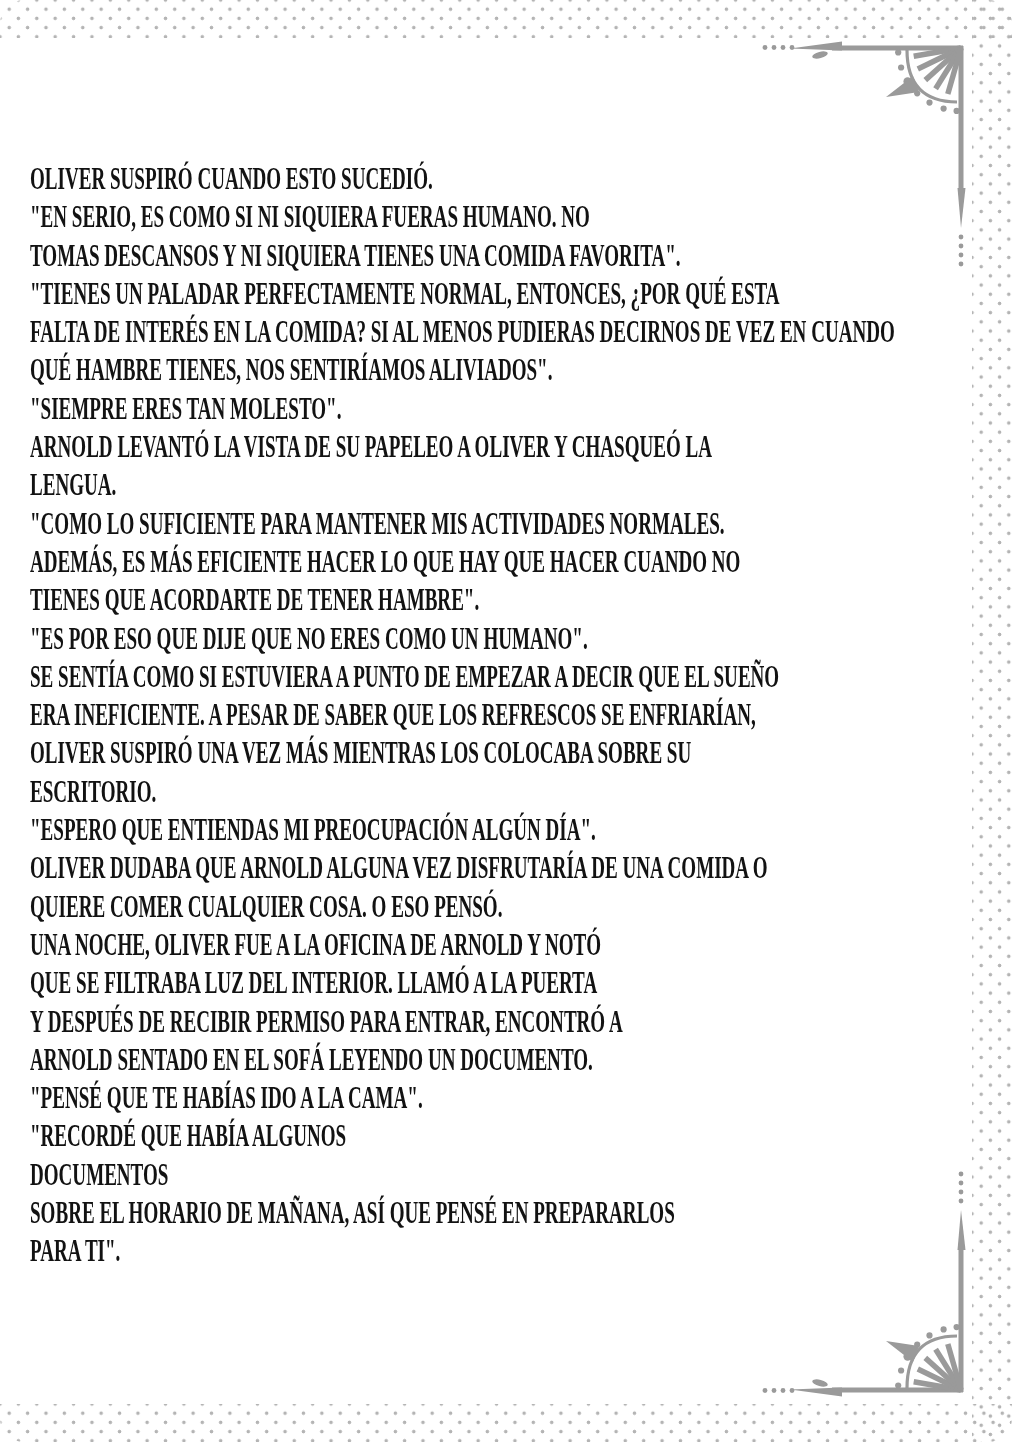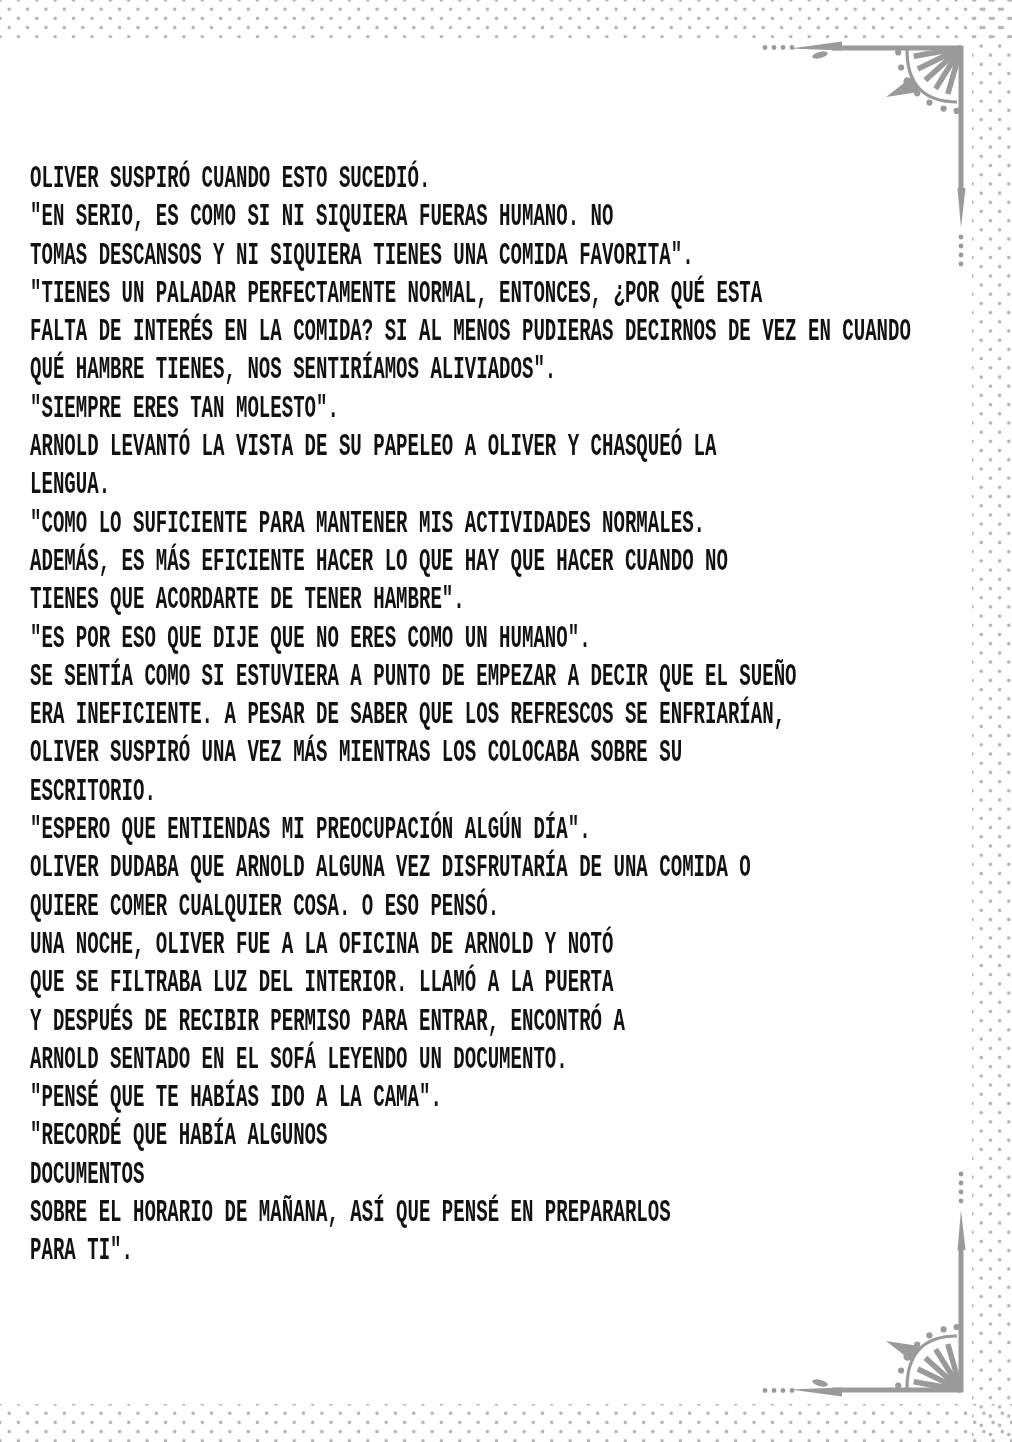--- a/index.html
+++ b/index.html
@@ -2,21 +2,22 @@
 <html style="--page-bg: #ffffff; --dot-color: #b4b4b4; --ornament-color: #9a9a9a; --text-color: #121212;"><head>
 <meta charset="utf-8">
 <style>
   html, body { margin: 0; padding: 0; background: #ffffff; }
   .page {
     position: relative;
     width: 1012px;
     height: 1442px;
     background: var(--page-bg, #ffffff);
     overflow: hidden;
-    font-family: Liberation Mono, monospace;
+    font-family: Liberation Serif, serif;
+    border-radius: 24px;
   }
   .dots {
     position: absolute;
     background-image:
       radial-gradient(circle, var(--dot-color) 1.6px, transparent 2.1px),
       radial-gradient(circle, var(--dot-color) 1.6px, transparent 2.1px);
     background-size: 18.4px 18.4px;
     background-position: 0 0, 9.2px 9.2px;
   }
   .band-top    { top: 0; left: 0; right: 0; height: 38px; }

